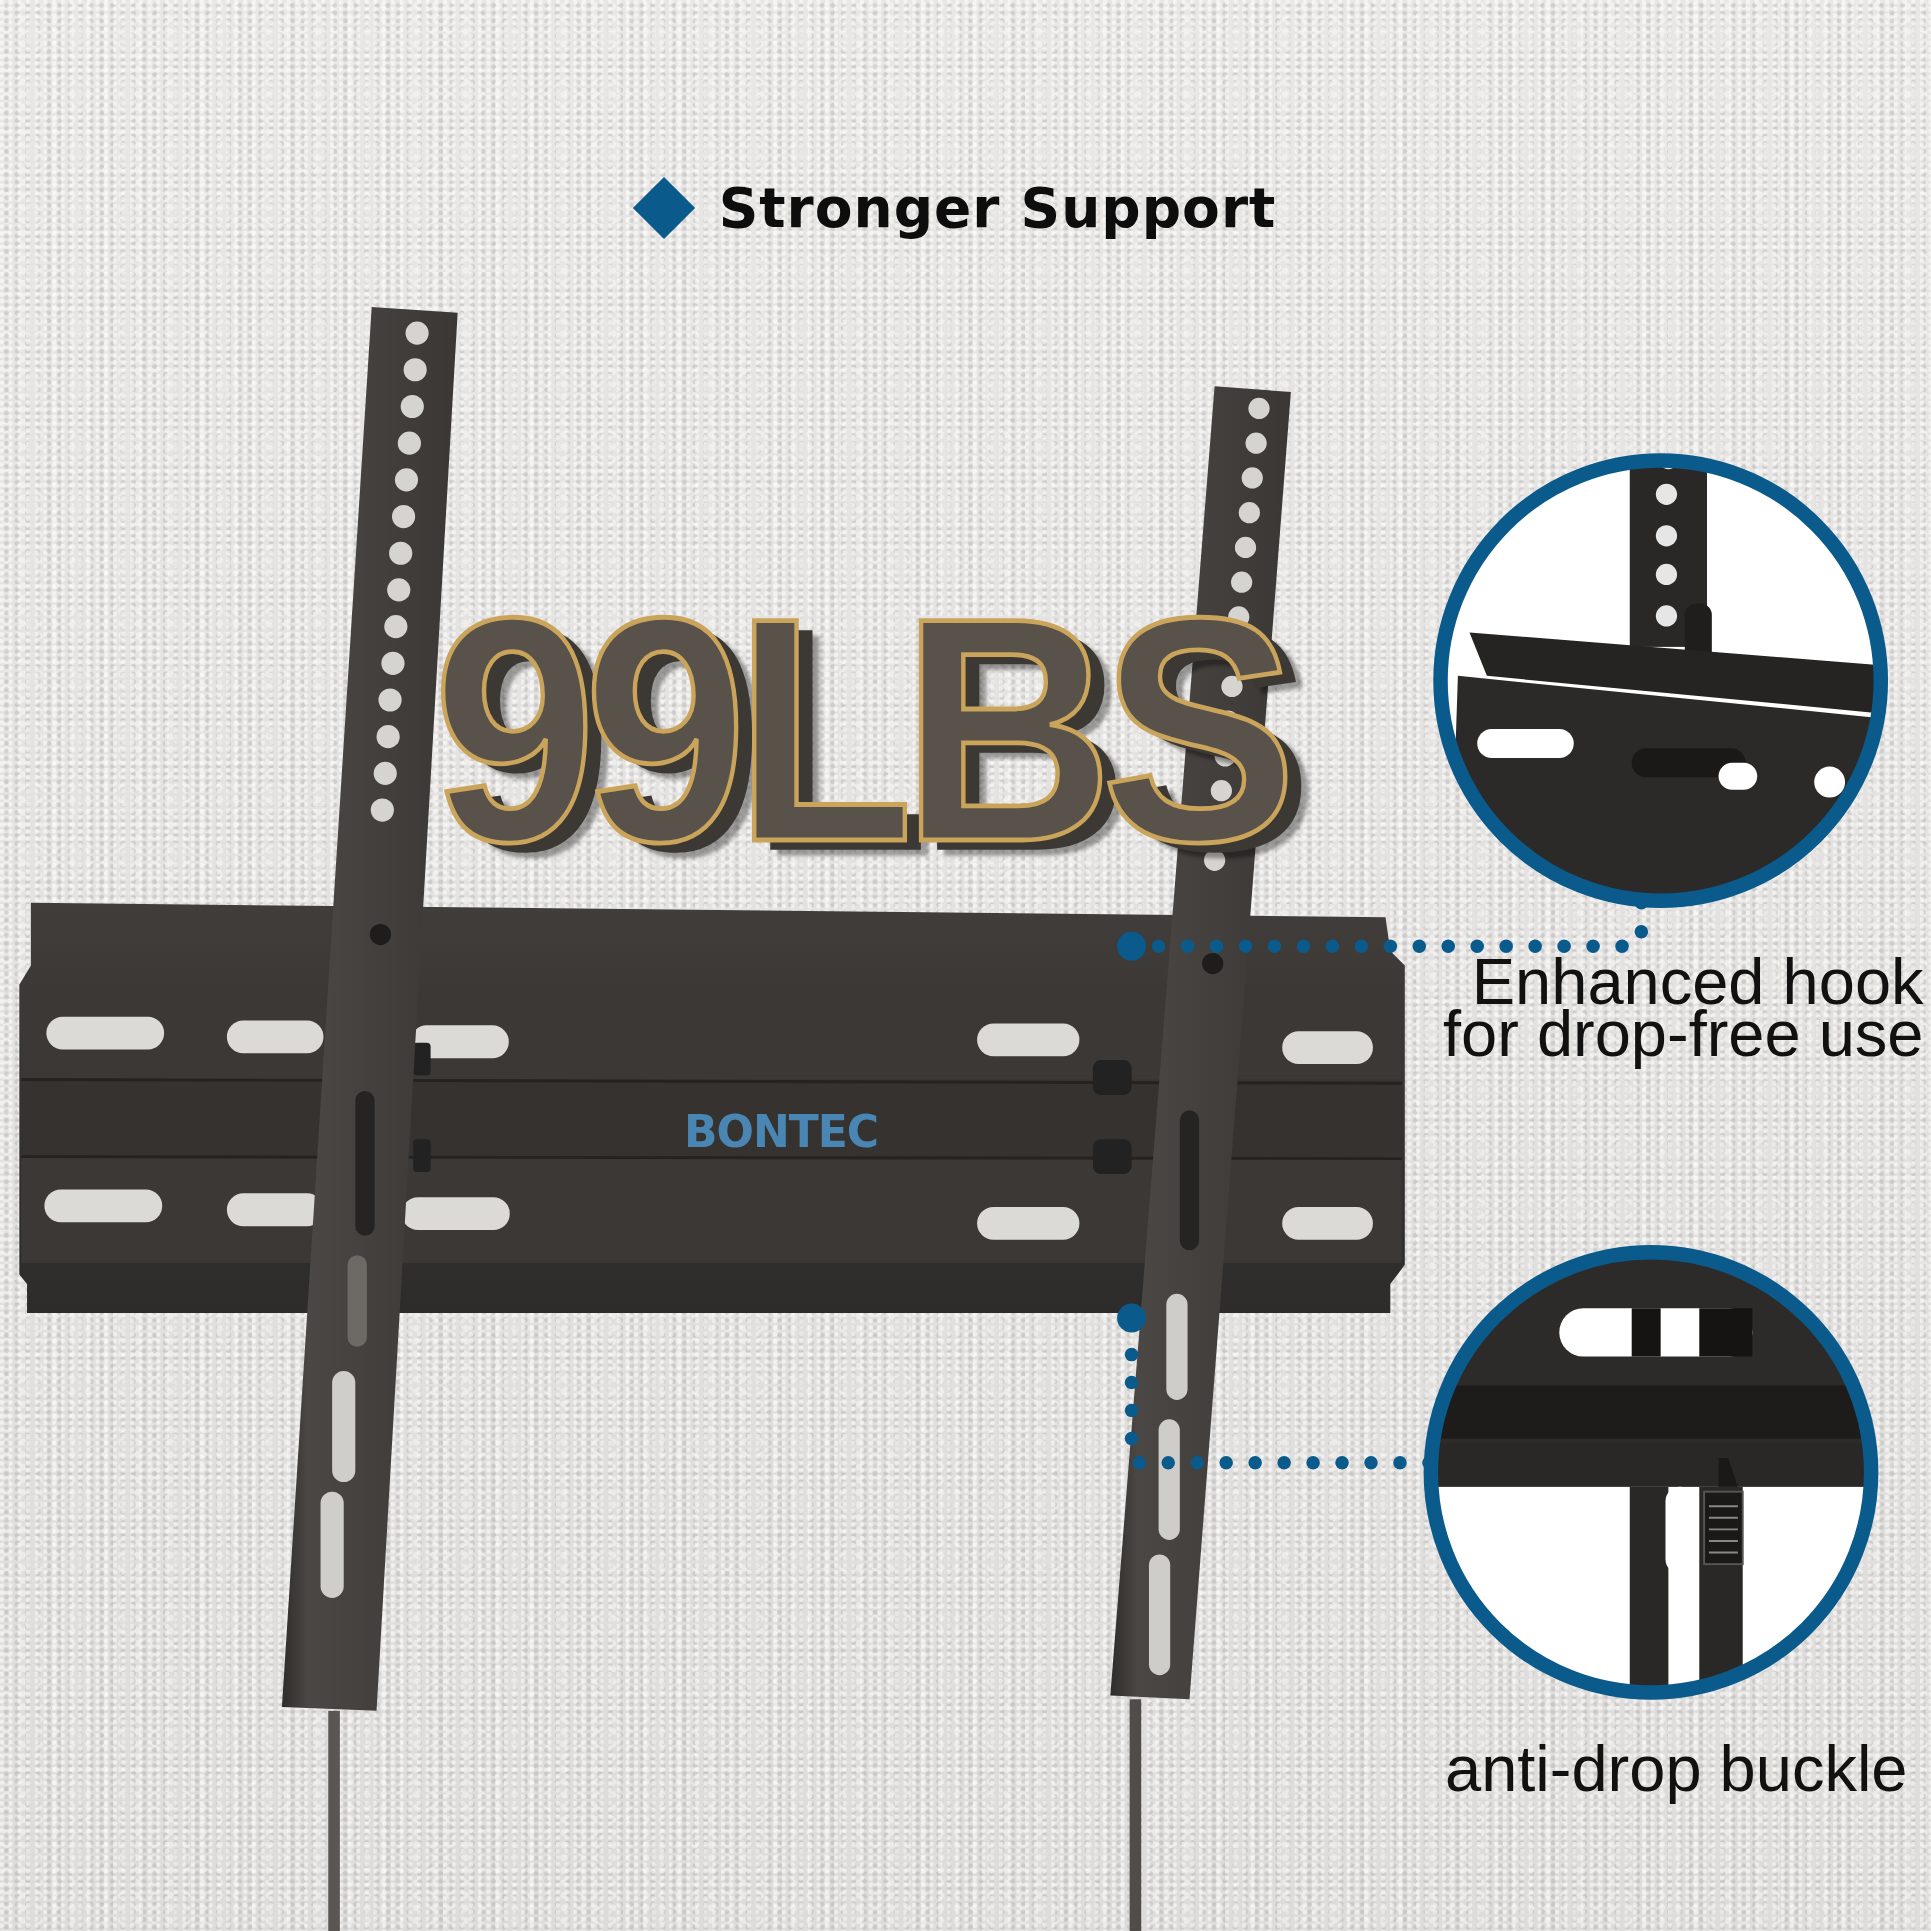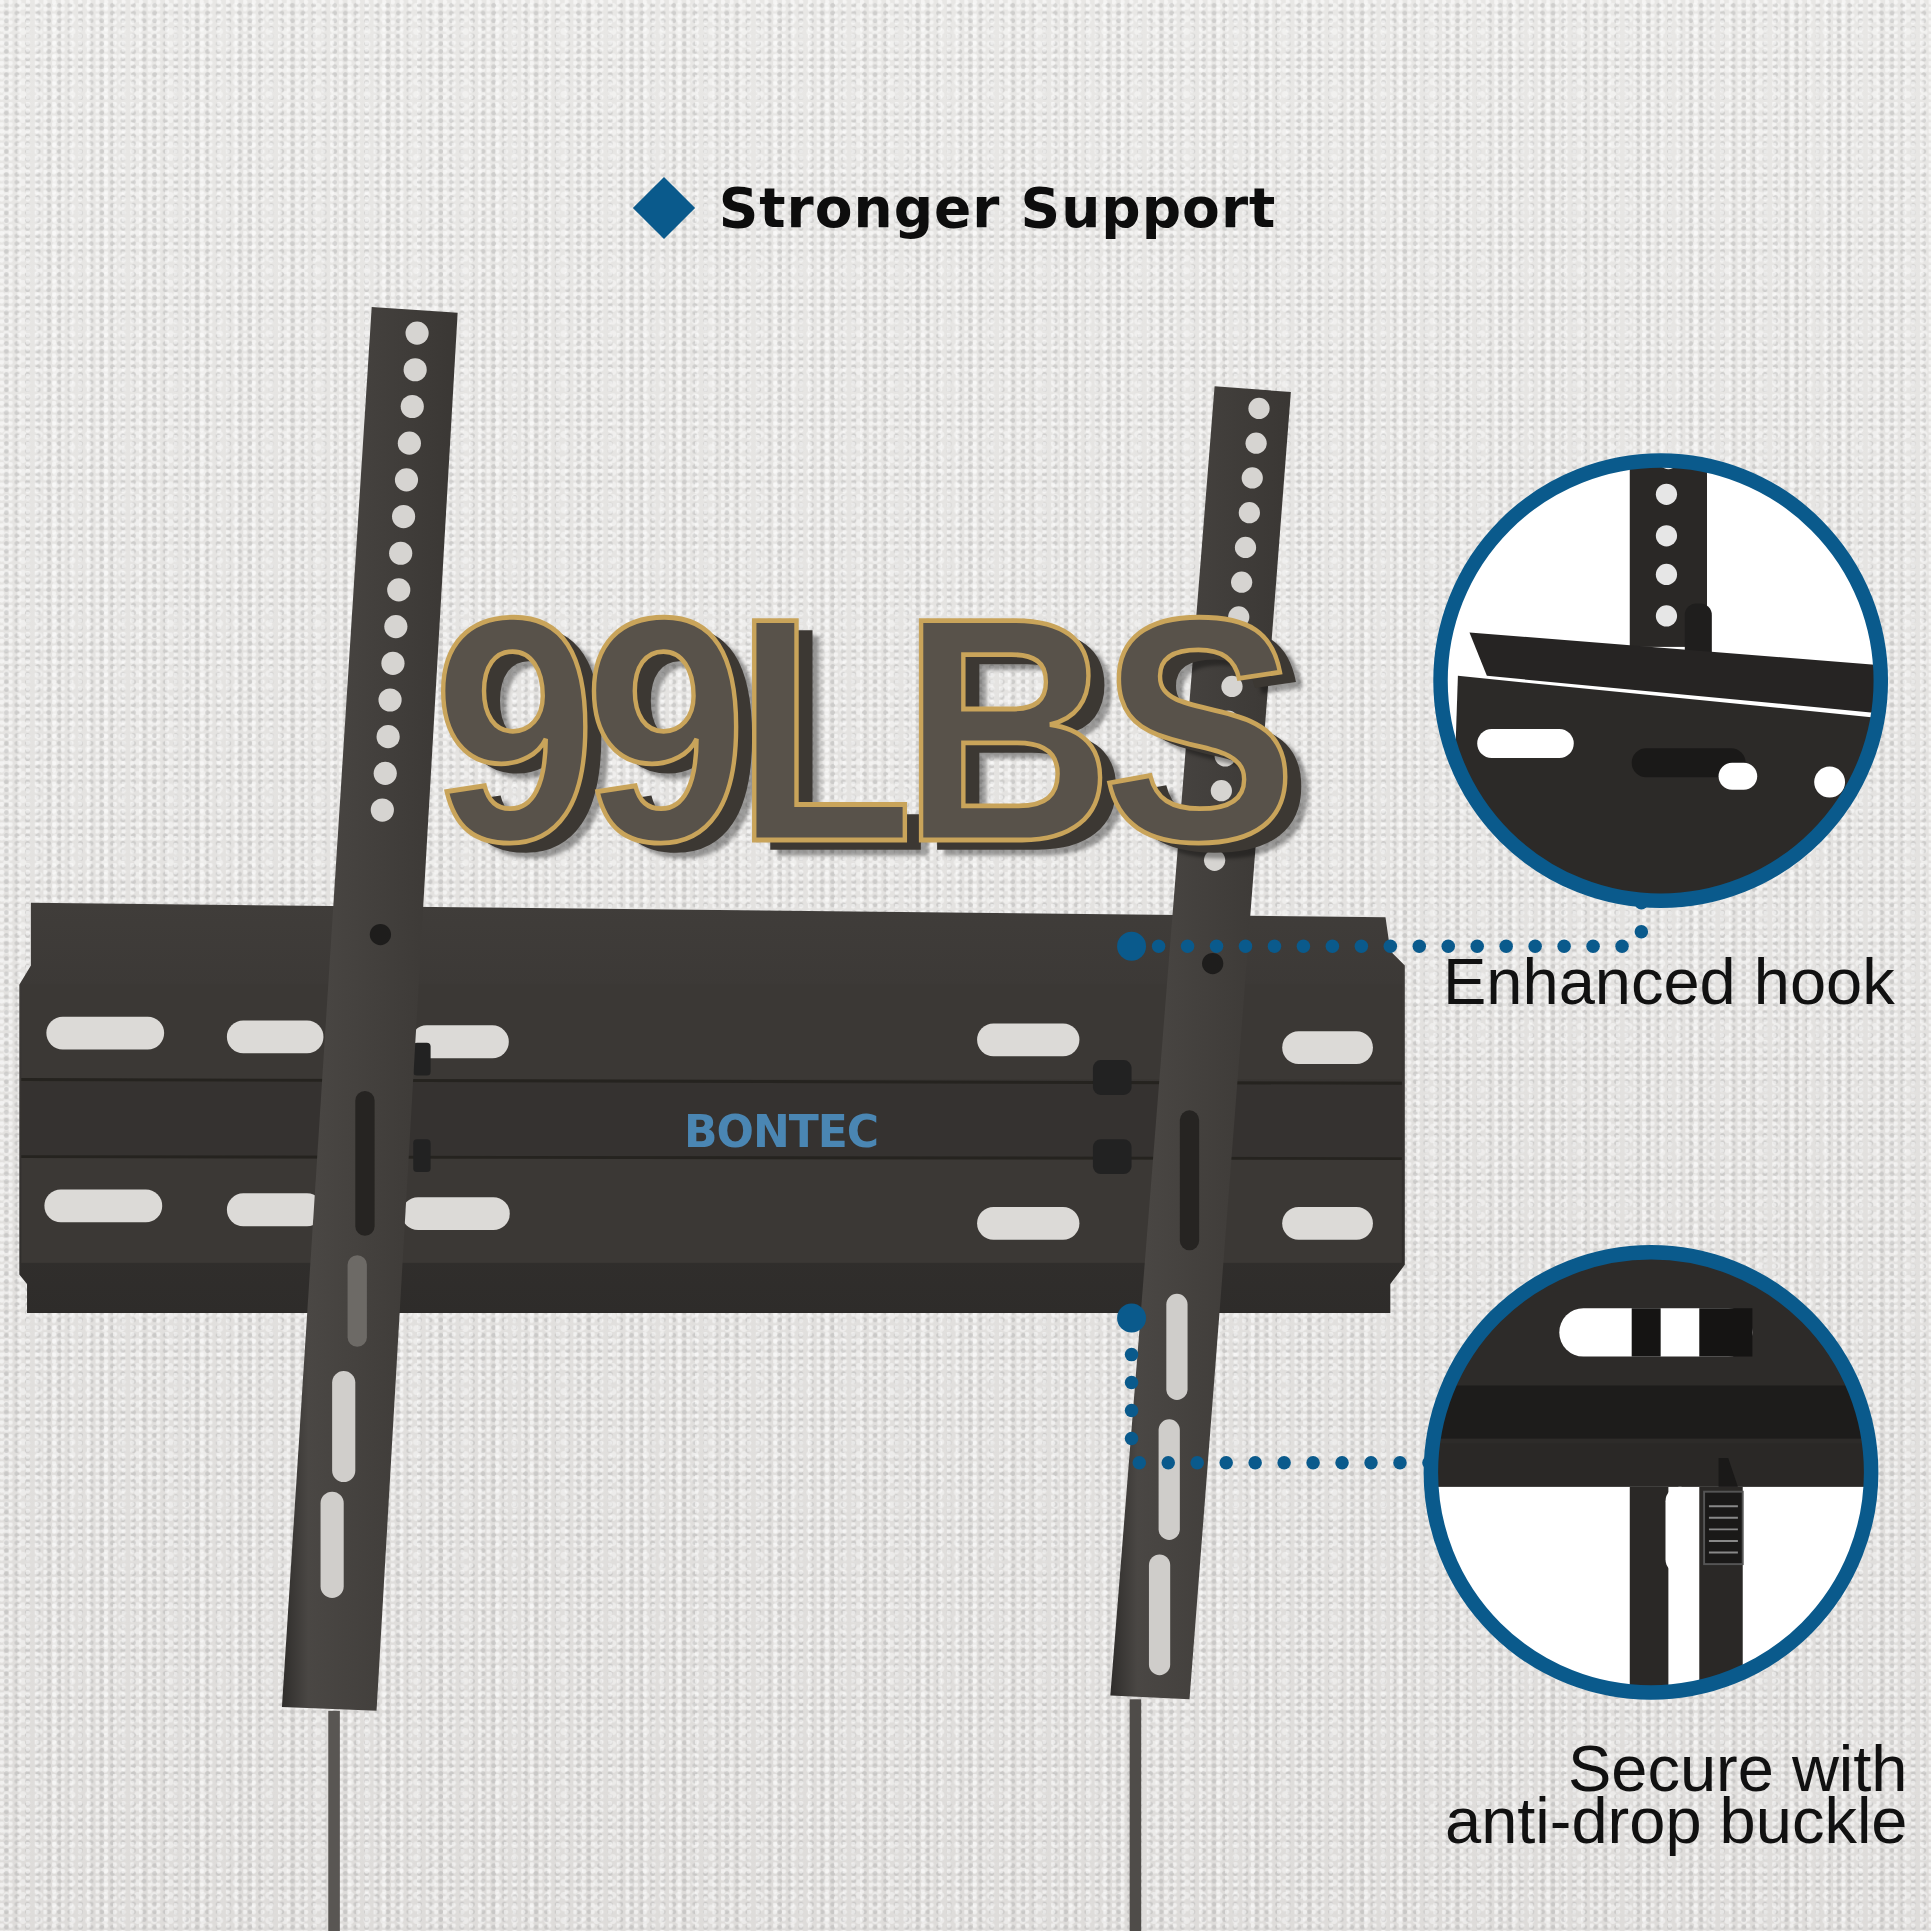--- a/index.html
+++ b/index.html
@@ -213,19 +213,19 @@
     </g>
     <circle cx="1710" cy="1525" r="228" fill="none" stroke="#0a5a8c" stroke-width="15"></circle>
   </g>
 </svg>
 
 <div class="lbs">99LBS</div>
 <div class="bontec">BONTEC</div>
 
 <div class="label" style="left:1443px;top:956px;">
   <span>Enhanced hook</span>
+  <span>for drop-free use</span>
 </div>
 
 <div class="label" style="left:1445px;top:1743px;">
-  <span>Secure with</span>
   <span>anti-drop buckle</span>
 </div>
 
 
 </body></html>

